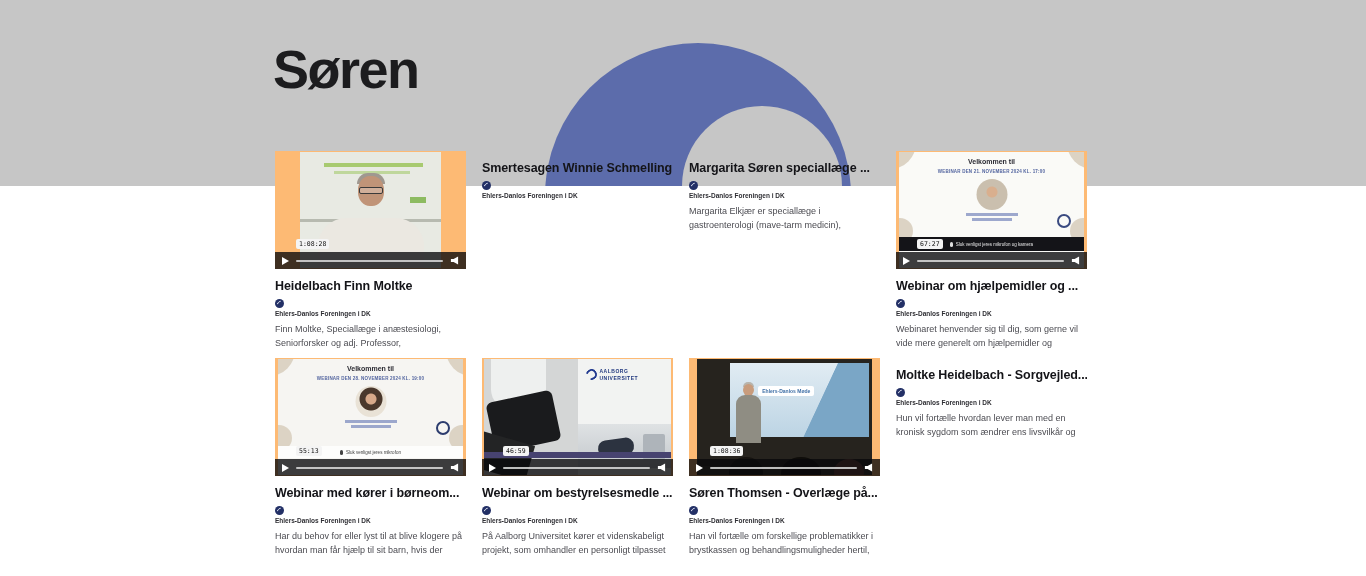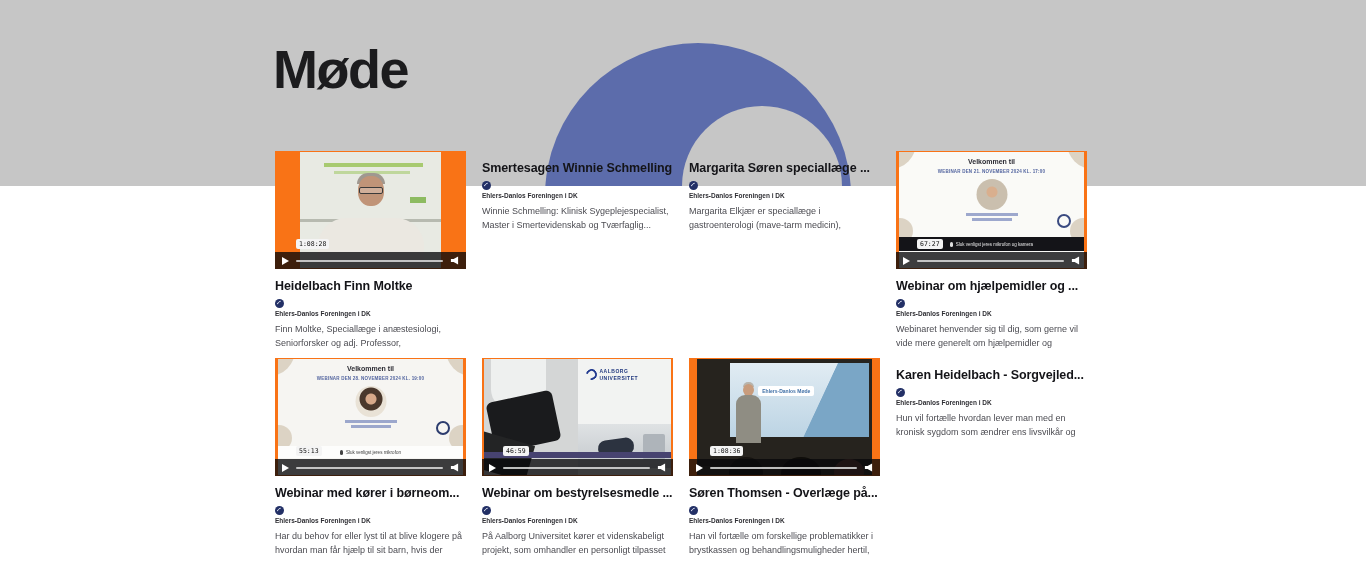--- a/index.html
+++ b/index.html
@@ -13,21 +13,21 @@
   .band{position:absolute;top:0;left:0;width:1366px;height:186px;background:#c6c6c6;overflow:hidden;z-index:0;}
   .ring-svg{position:absolute;top:0;left:0;display:block;}
   .heading{
     position:absolute;left:273px;top:40px;margin:0;z-index:3;
     font-size:54px;font-weight:700;letter-spacing:-1.5px;color:#1c1c1e;line-height:1.1;
   }
   
   .grid{position:absolute;left:275px;top:151px;width:820px;display:flex;flex-wrap:wrap;column-gap:16px;row-gap:0;z-index:2;}
   .card{width:191px;height:207px;}
   
-  .thumb{position:relative;width:191px;height:118px;background:#f97316;overflow:hidden;cursor:pointer;}
+  .thumb{position:relative;width:191px;height:118px;background:#fdba74;overflow:hidden;cursor:pointer;}
   .scene{position:absolute;top:1px;bottom:1px;overflow:hidden;}
   .controls{
     position:absolute;left:0;right:0;bottom:0;height:17px;z-index:5;
     background:rgba(8,8,10,.78);display:flex;align-items:center;padding:0 7px;gap:7px;box-sizing:border-box;
   }
   .play{width:0;height:0;border-left:7px solid #fff;border-top:4.5px solid transparent;border-bottom:4.5px solid transparent;cursor:pointer;}
   .track{flex:1;height:2px;background:rgba(220,220,220,.85);border-radius:1px;cursor:pointer;}
   .vol{display:flex;align-items:center;cursor:pointer;}
   .chip{
     position:absolute;left:21px;bottom:20px;z-index:6;
@@ -117,21 +117,21 @@
 </style>
 </head>
 <body>
 
 <div class="band">
   <svg class="ring-svg" width="1366" height="186" viewBox="0 0 1366 186">
     <circle cx="698" cy="196" r="153" fill="#5c6cab"></circle>
     <circle cx="762" cy="186" r="80" fill="#c6c6c6"></circle>
   </svg>
 </div>
-<h1 class="heading">Møde</h1>
+<h1 class="heading">Søren</h1>
 
 <div class="grid">
 
   <div class="card">
     <div class="thumb">
       <div class="scene s12">
         <div class="gl1"></div>
           <div class="gl2"></div>
           <div class="gbtn"></div>
           <div class="tray"></div>
@@ -154,21 +154,20 @@
     <p class="vtitle">Heidelbach Finn Moltke</p>
     <span class="chanlogo"></span>
     <div class="channame">Ehlers-Danlos Foreningen i DK</div>
     <div class="desc">Finn Moltke, Speciallæge i anæstesiologi, Seniorforsker og adj. Professor, bestyrelsesmedle...</div>
   </div>
 
   <div class="card">
     <p class="vtitle">Smertesagen Winnie Schmelling</p>
     <span class="chanlogo"></span>
     <div class="channame">Ehlers-Danlos Foreningen i DK</div>
-    <div class="desc">Winnie Schmelling: Klinisk Sygeplejespecialist, Master i Smertevidenskab og Tværfaglig...</div>
   </div>
 
   <div class="card">
     <p class="vtitle">Margarita Søren speciallæge ...</p>
     <span class="chanlogo"></span>
     <div class="channame">Ehlers-Danlos Foreningen i DK</div>
     <div class="desc">Margarita Elkjær er speciallæge i gastroenterologi (mave-tarm medicin), hepatologi (leversygdomme)...</div>
   </div>
 
   <div class="card">
@@ -300,19 +299,19 @@
         </span>
       </div>
     </div>
     <p class="vtitle">Søren Thomsen - Overlæge på...</p>
     <span class="chanlogo"></span>
     <div class="channame">Ehlers-Danlos Foreningen i DK</div>
     <div class="desc">Han vil fortælle om forskellige problematikker i brystkassen og behandlingsmuligheder hertil, som...</div>
   </div>
 
   <div class="card">
-    <p class="vtitle">Karen Heidelbach - Sorgvejled...</p>
+    <p class="vtitle">Moltke Heidelbach - Sorgvejled...</p>
     <span class="chanlogo"></span>
     <div class="channame">Ehlers-Danlos Foreningen i DK</div>
     <div class="desc">Hun vil fortælle hvordan lever man med en kronisk sygdom som ændrer ens livsvilkår og hvilke...</div>
   </div>
 
 </div>
 
 </body></html>

